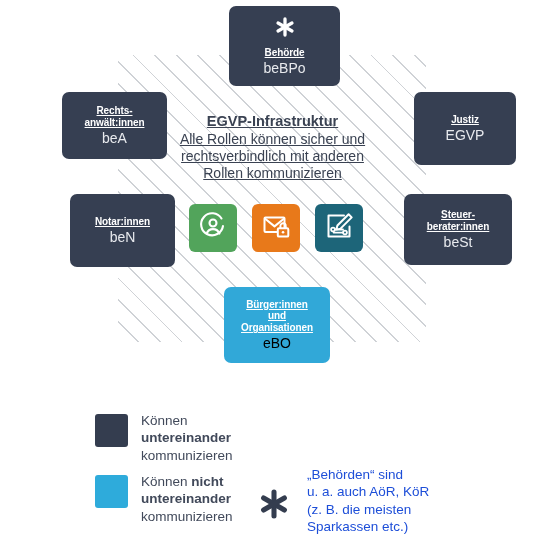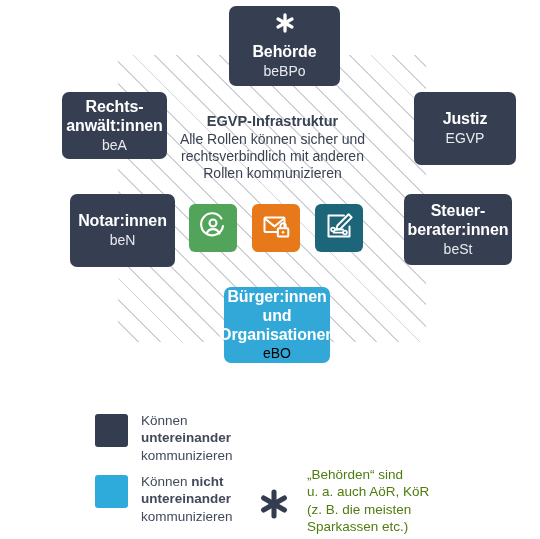--- a/index.html
+++ b/index.html
@@ -43,22 +43,23 @@
     align-items: center;
     justify-content: center;
     text-align: center;
     color: #ffffff;
     line-height: 1.17;
   }
   .role-box.dark { background: #363f52; }
   .role-box.blue { background: #31a8d8; justify-content: center; }
   .role-title {
     font-weight: bold;
-    font-size: 16px;
+    font-size: 10px;
     letter-spacing: -0.1px;
+    text-decoration: underline;
   }
   .role-sub {
     font-size: 14px;
     font-weight: normal;
     color: #e8eaee;
     margin-top: 1px;
   }
   .blue .role-sub { color: #000000; }
 
   #box-behoerde { left: 229px; top: 6px;   width: 111px; height: 80px; }
@@ -75,20 +76,21 @@
   }
 
   
   #center-text {
     position: absolute;
     left: 165px;
     top: 113px;
     width: 215px;
     text-align: center;
     color: #3a4252;
+    text-decoration: underline;
   }
   #center-heading {
     font-weight: bold;
     font-size: 14.5px;
     margin-bottom: 2px;
   }
   #center-body {
     font-size: 14px;
     line-height: 1.22;
   }
@@ -142,21 +144,21 @@
   }
   #footnote-asterisk {
     flex: 0 0 auto;
     line-height: 0;
     margin-top: 6px;
   }
   #footnote-text {
     margin-left: 17px;
     font-size: 13.5px;
     line-height: 1.28;
-    color: #4d7c0f;
+    color: #1d4ed8;
     white-space: nowrap;
   }
 </style>
 </head>
 <body>
 
 <div id="hatch-backdrop"></div>
 
 <div class="role-box dark" id="box-behoerde">
   <span class="asterisk-mark">

